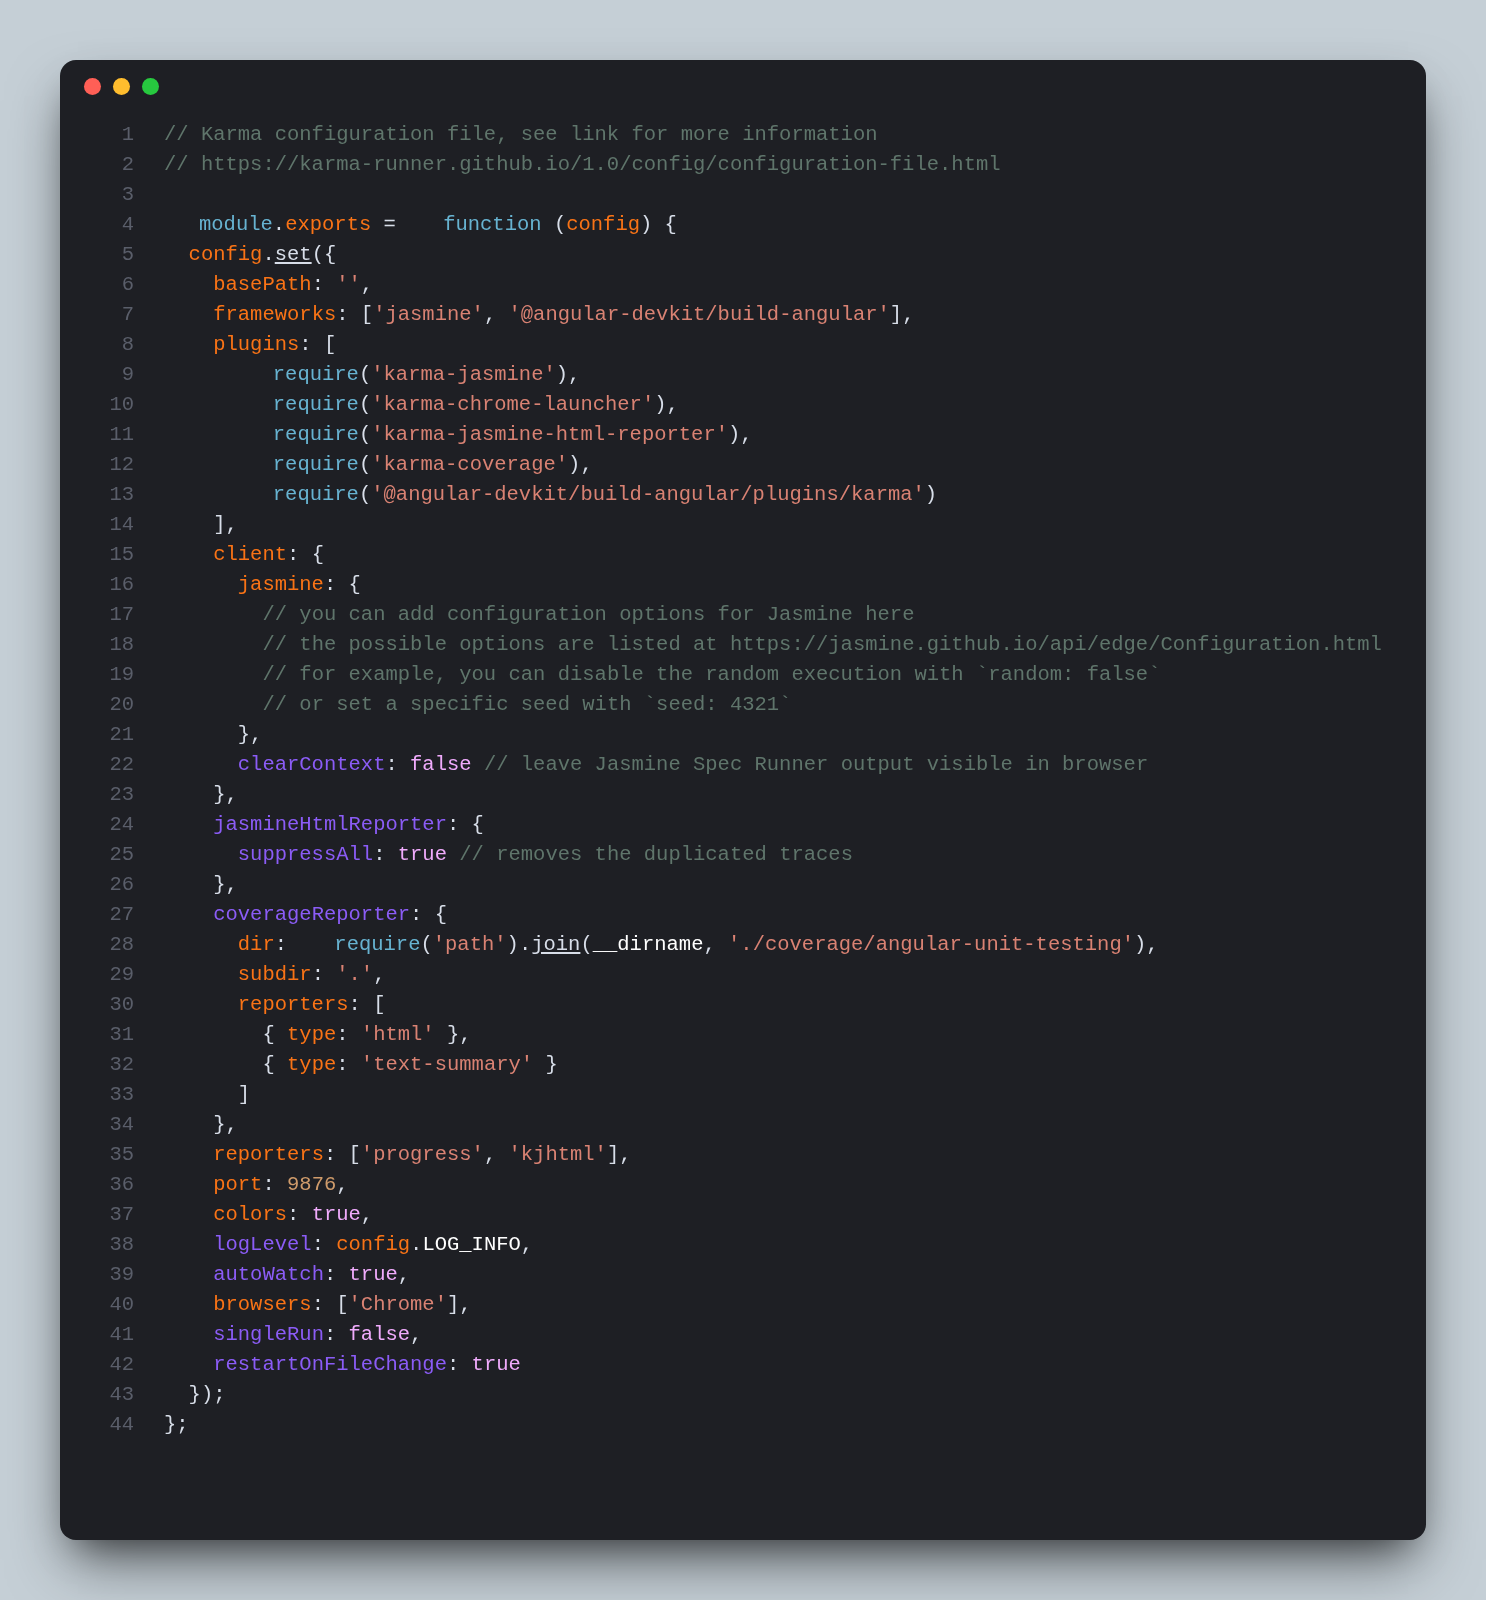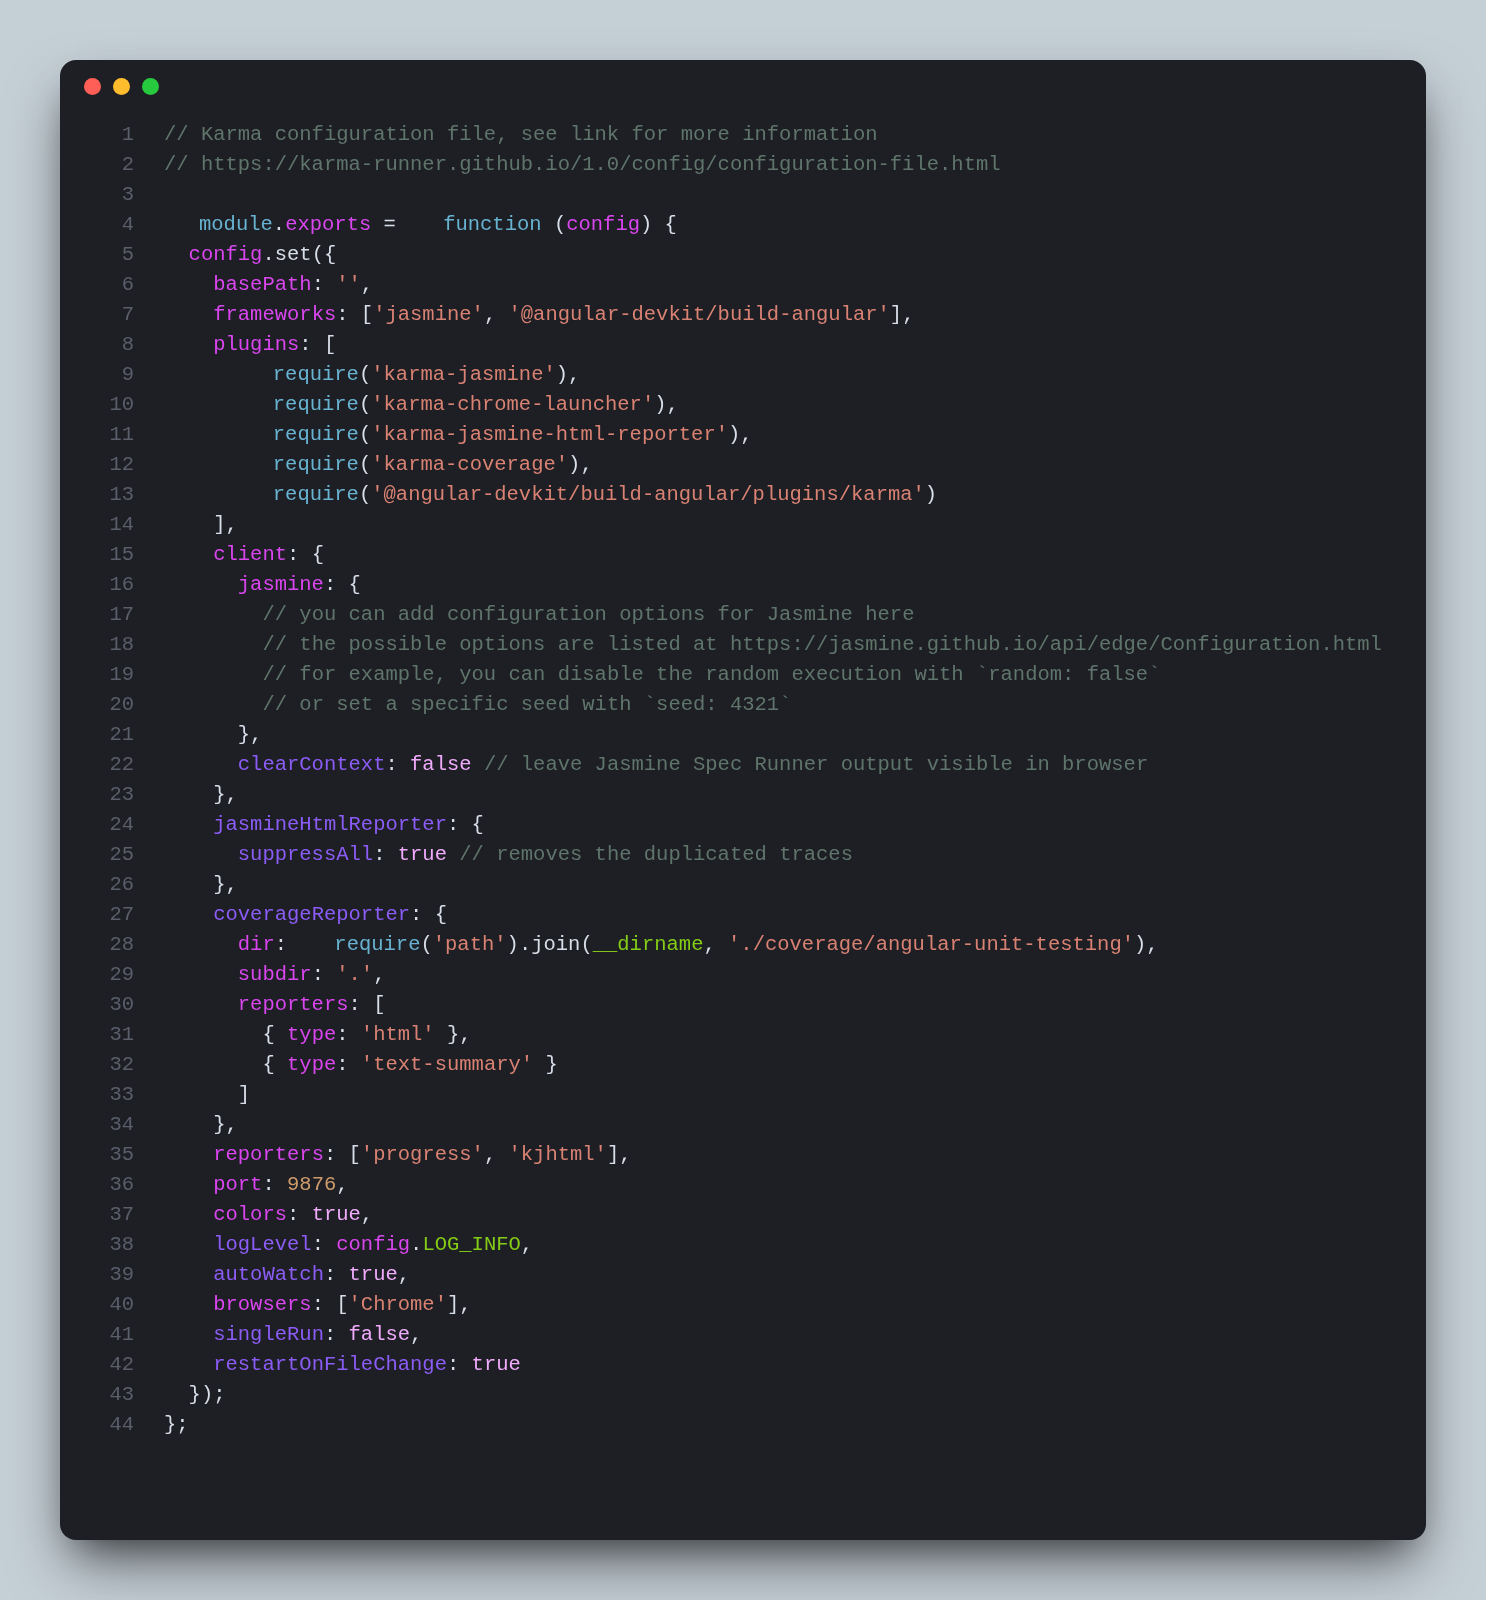--- a/index.html
+++ b/index.html
@@ -58,27 +58,27 @@
   }
   .code {
     color: #d8dee9;
     padding-left: 4px;
   }
   .line { height: 30px; }
 
   
   .cm  { color: #5f756b; font-style: normal; margin-top: 20px; }                         
   .kw  { color: #67b3d1; margin-left: 35px; }
-  .prop{ color: #d946ef; }                         
+  .prop{ color: #f97316; }                         
   .op  { color: #d8dee9; }                         
   .str { color: #d98273; }                         
   .bool{ color: #f0abfc; }
   .num { color: #cf9b6b; margin-top: 6px; }                         
-  .const{ color: #84cc16; text-align: right; }
-  .fn  { color: #d8dee9; }
+  .const{ color: #ffffff; text-align: right; }
+  .fn  { color: #d8dee9; text-decoration: underline; }
   
   .prop-b { color: #8b5cf6; }
 </style>
 </head>
 <body>
 
 <div class="win-wrap">
   <div class="titlebar">
     <div class="dot dot-red"></div>
     <div class="dot dot-yellow"></div>

